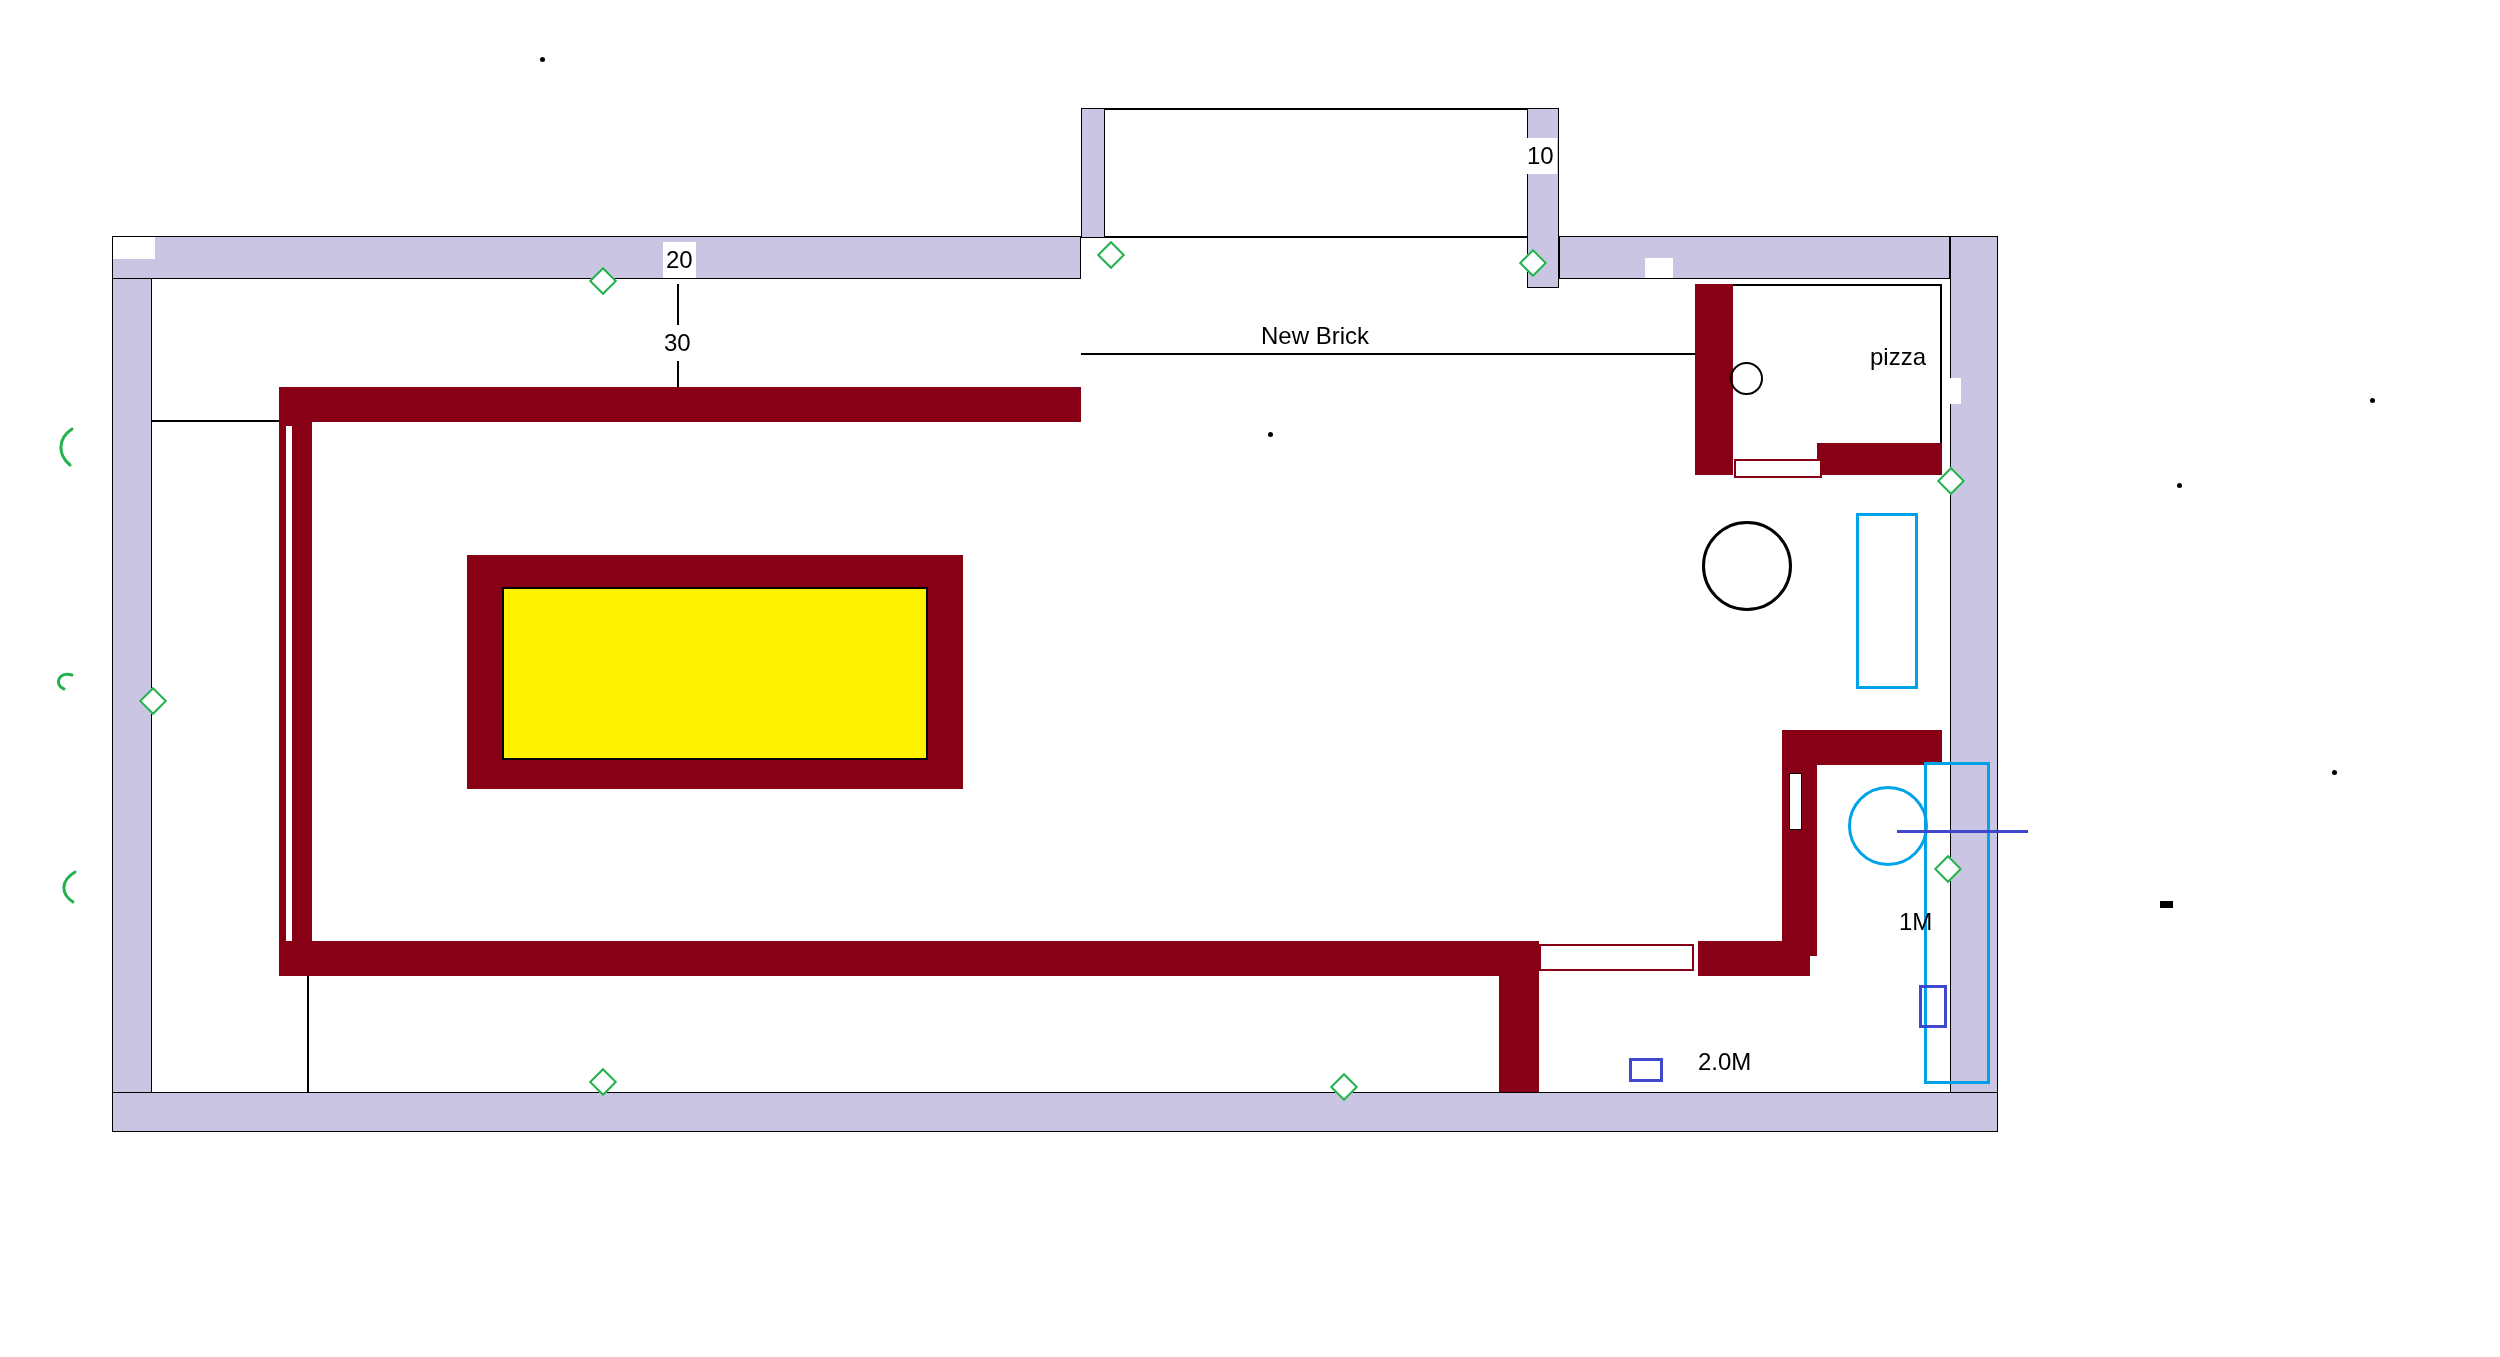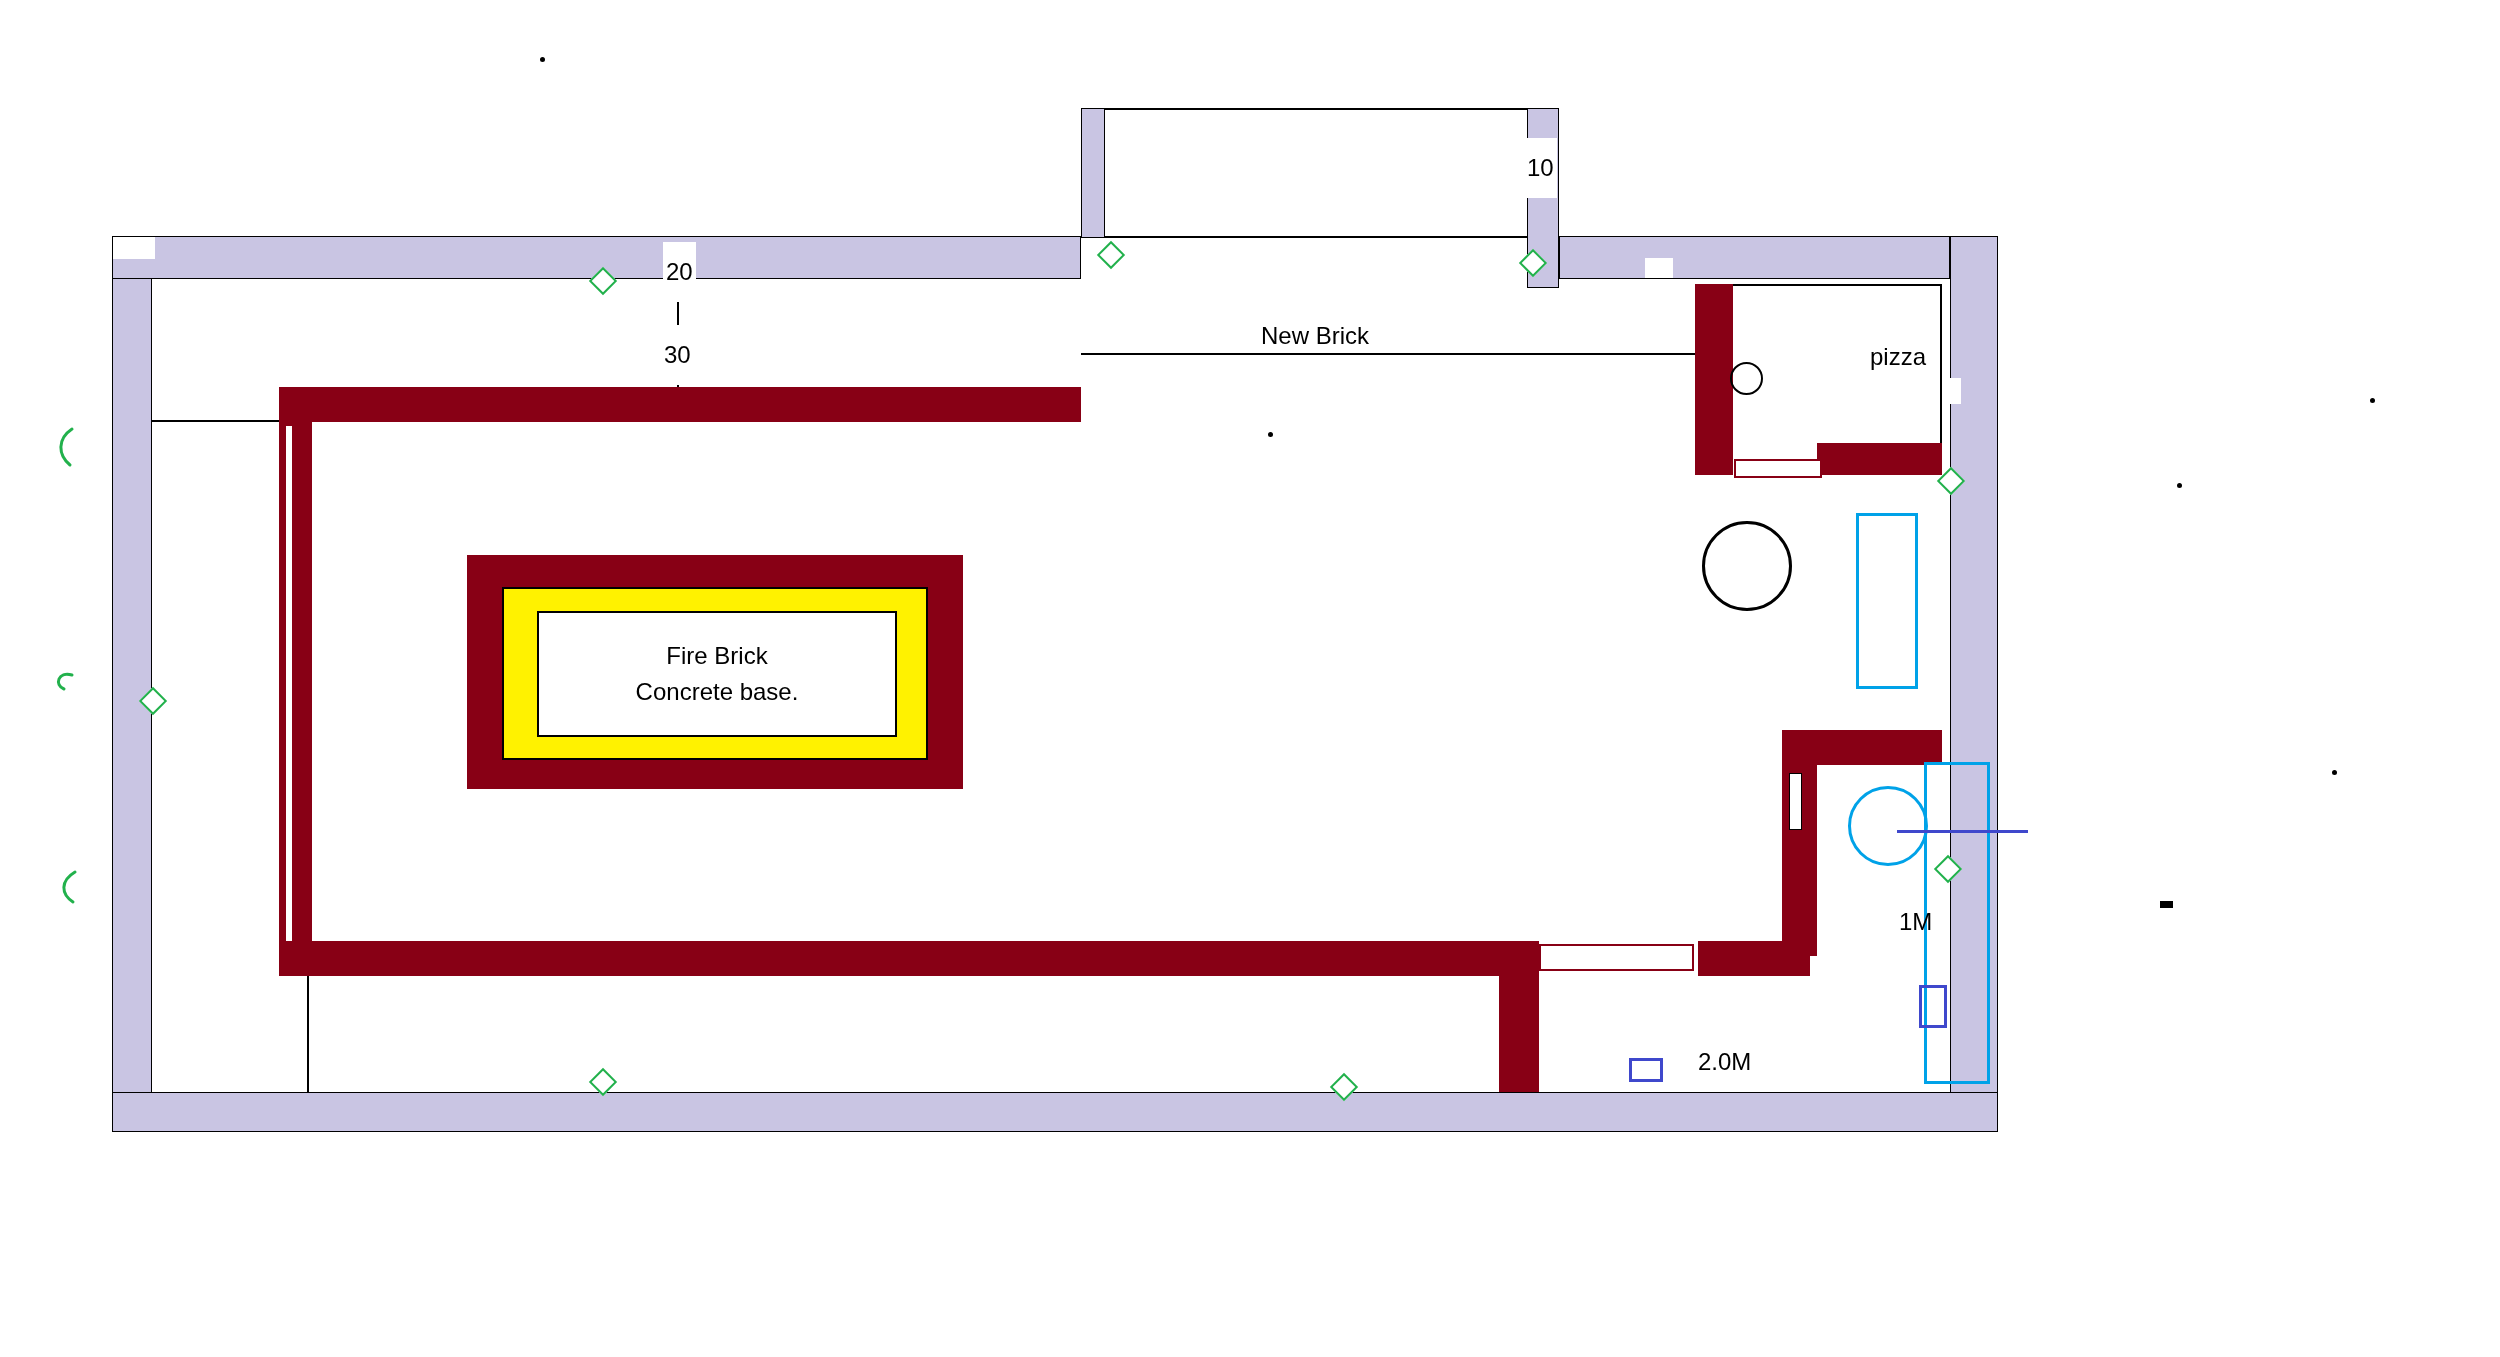--- a/index.html
+++ b/index.html
@@ -12,21 +12,21 @@
   .whitebox{background:#ffffff;}
   .maroon-outline{background:#ffffff;border:2px solid var(--c-maroon,#880015);}
   .black-outline{background:#ffffff;border:2px solid var(--c-black,#000);}
   .outline-cyan{border:3px solid var(--c-cyan,#00a2e8);background:transparent;}
   .outline-blue{border:3px solid var(--c-blue,#3f48cc);background:transparent;}
   .outline-black{border:3px solid var(--c-black,#000);background:transparent;}
   .circle{border-radius:50%;}
   .diamond{width:20px;height:20px;border:2px solid var(--c-green,#22b14c);
            background:#ffffff;transform:rotate(45deg);}
   .lbl{font-size:24px;line-height:28px;color:#000;white-space:nowrap;}
-  .lbl.bg{background:#ffffff;padding:16px 3px;}
+  .lbl.bg{background:#ffffff;padding:4px 3px;}
   .dot{width:5px;height:5px;background:#000;border-radius:50%;}
   .fb-text{display:flex;flex-direction:column;align-items:center;justify-content:center;
            gap:8px;text-align:center;}
 </style>
 </head>
 <body>
 
 <div id="stage">
 
   <div class="abs wall" style="left:112px;top:236px;width:40px;height:896px;"></div>
@@ -62,24 +62,20 @@
   <div class="abs maroon" style="left:1695px;top:284px;width:38px;height:191px;"></div>
   <div class="abs maroon" style="left:1817px;top:443px;width:125px;height:32px;"></div>
   <div class="abs maroon-outline" style="left:1734px;top:459px;width:88px;height:19px;"></div>
 
   <div class="abs maroon" style="left:1782px;top:730px;width:160px;height:35px;"></div>
   <div class="abs maroon" style="left:1782px;top:765px;width:35px;height:191px;"></div>
   <div class="abs black-outline" style="left:1789px;top:773px;width:13px;height:57px;border-width:1px;"></div>
 
   <div class="abs maroon" style="left:467px;top:555px;width:496px;height:234px;"></div>
   <div class="abs" style="left:502px;top:587px;width:426px;height:173px;background:var(--c-yellow,#fff200);border:2px solid var(--c-black,#000);"></div>
-  <div class="abs black-outline fb-text" style="left:537px;top:611px;width:360px;height:126px;border-width:2px;">
-    <div class="lbl">Fire Brick</div>
-    <div class="lbl">Concrete base.</div>
-  </div>
 
   <div class="abs outline-black circle" style="left:1702px;top:521px;width:90px;height:90px;"></div>
   <div class="abs outline-black circle" style="left:1730px;top:362px;width:33px;height:33px;border-width:2px;"></div>
   <div class="abs outline-cyan circle" style="left:1848px;top:786px;width:80px;height:80px;"></div>
 
   <div class="abs outline-cyan" style="left:1856px;top:513px;width:62px;height:176px;"></div>
   <div class="abs outline-cyan" style="left:1924px;top:762px;width:66px;height:322px;"></div>
 
   <div class="abs" style="left:1897px;top:830px;width:131px;height:3px;background:var(--c-blue,#3f48cc);"></div>
   <div class="abs outline-blue" style="left:1919px;top:985px;width:28px;height:43px;"></div>

